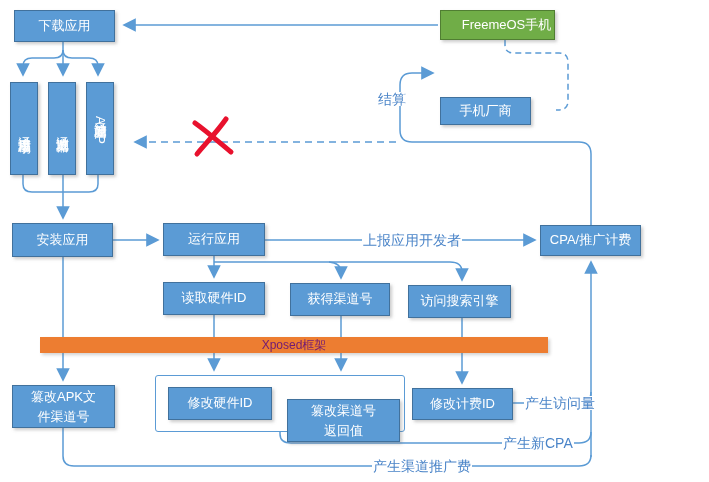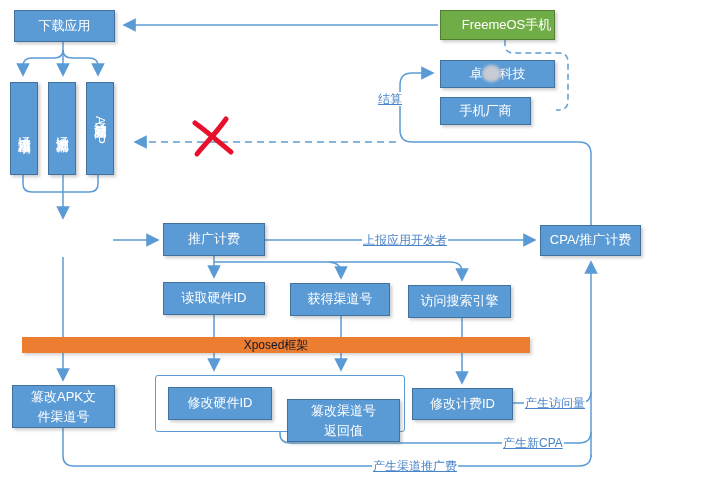--- a/index.html
+++ b/index.html
@@ -21,42 +21,42 @@
   .node.green{background:#70AD47;border-color:#507E32;}
   .node.vert{
     writing-mode:vertical-rl;
     text-orientation:mixed;
     letter-spacing:1px;
     font-size:13px;
   }
   .bar{
     position:absolute;
     background:#ED7D31;
-    color:#0f172a;
+    color:#701a75;
     font-size:12px;
     display:flex;align-items:center;justify-content:center;
     box-shadow:2px 2px 3px rgba(110,110,110,0.3);
     box-sizing:border-box;
+    margin-left:18px;
   }
   .group-frame{
     position:absolute;
     background:#ffffff;
     border:1.5px solid #5B9BD5;
     border-radius:3px;
     box-sizing:border-box;
   }
   .wire-label{
     position:absolute;
     background:#ffffff;
     color:#4A84C8;
-    font-size:12px;
+    font-size:14px;
     line-height:14px;
     padding:0 1px;
     white-space:nowrap;
-    text-decoration:underline;
   }
   .censor{
     display:inline-block;
     width:19px;height:17px;
     background:#c7cbd2;
     border-radius:50%;
     filter:blur(1.5px);
     vertical-align:-4px;
     margin:0 -1px;
   }
@@ -126,31 +126,31 @@
     <span>通过浏览器</span>
   </div>
   <div class="node vert" style="left:86px;top:82px;width:28px;height:93px;">
     <span>通过新闻APP</span>
   </div>
 
   <div class="node green" style="left:440px;top:10px;width:115px;height:30px;padding-left:18px;">
     <span>FreemeOS手机</span>
   </div>
 
-  <div class="node" style="left:440px;top:60px;width:115px;height:28px;">
-    <span><span>卓</span><span class="censor"></span><span>科技</span></span>
-  </div>
 
   <div class="node" style="left:440px;top:97px;width:91px;height:28px;text-align:center;">
     <span>手机厂商</span>
   </div>
 
+  <div class="node" style="left:12px;top:223px;width:101px;height:34px;">
+    <span>安装应用</span>
+  </div>
 
   <div class="node" style="left:163px;top:223px;width:102px;height:33px;">
-    <span>推广计费</span>
+    <span>运行应用</span>
   </div>
 
   <div class="node" style="left:163px;top:282px;width:102px;height:33px;">
     <span>读取硬件ID</span>
   </div>
 
   <div class="node" style="left:290px;top:283px;width:100px;height:33px;">
     <span>获得渠道号</span>
   </div>
 

